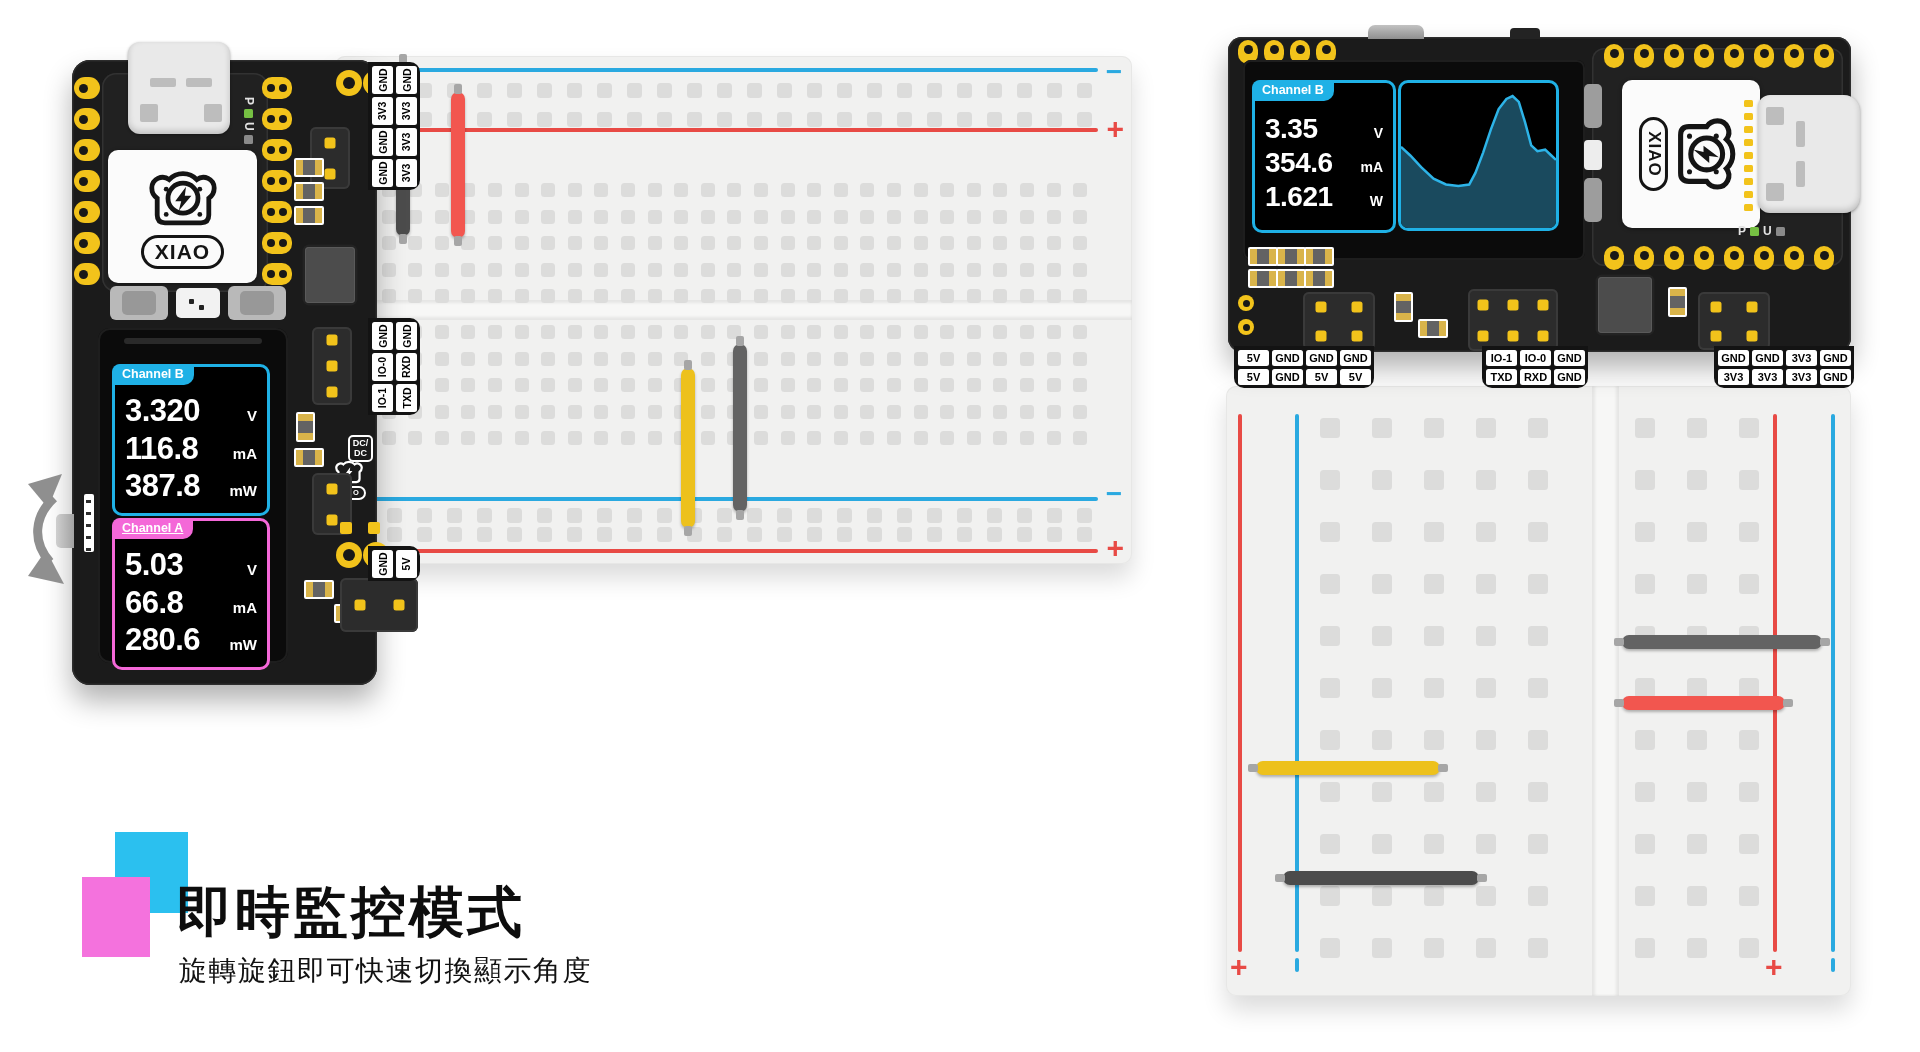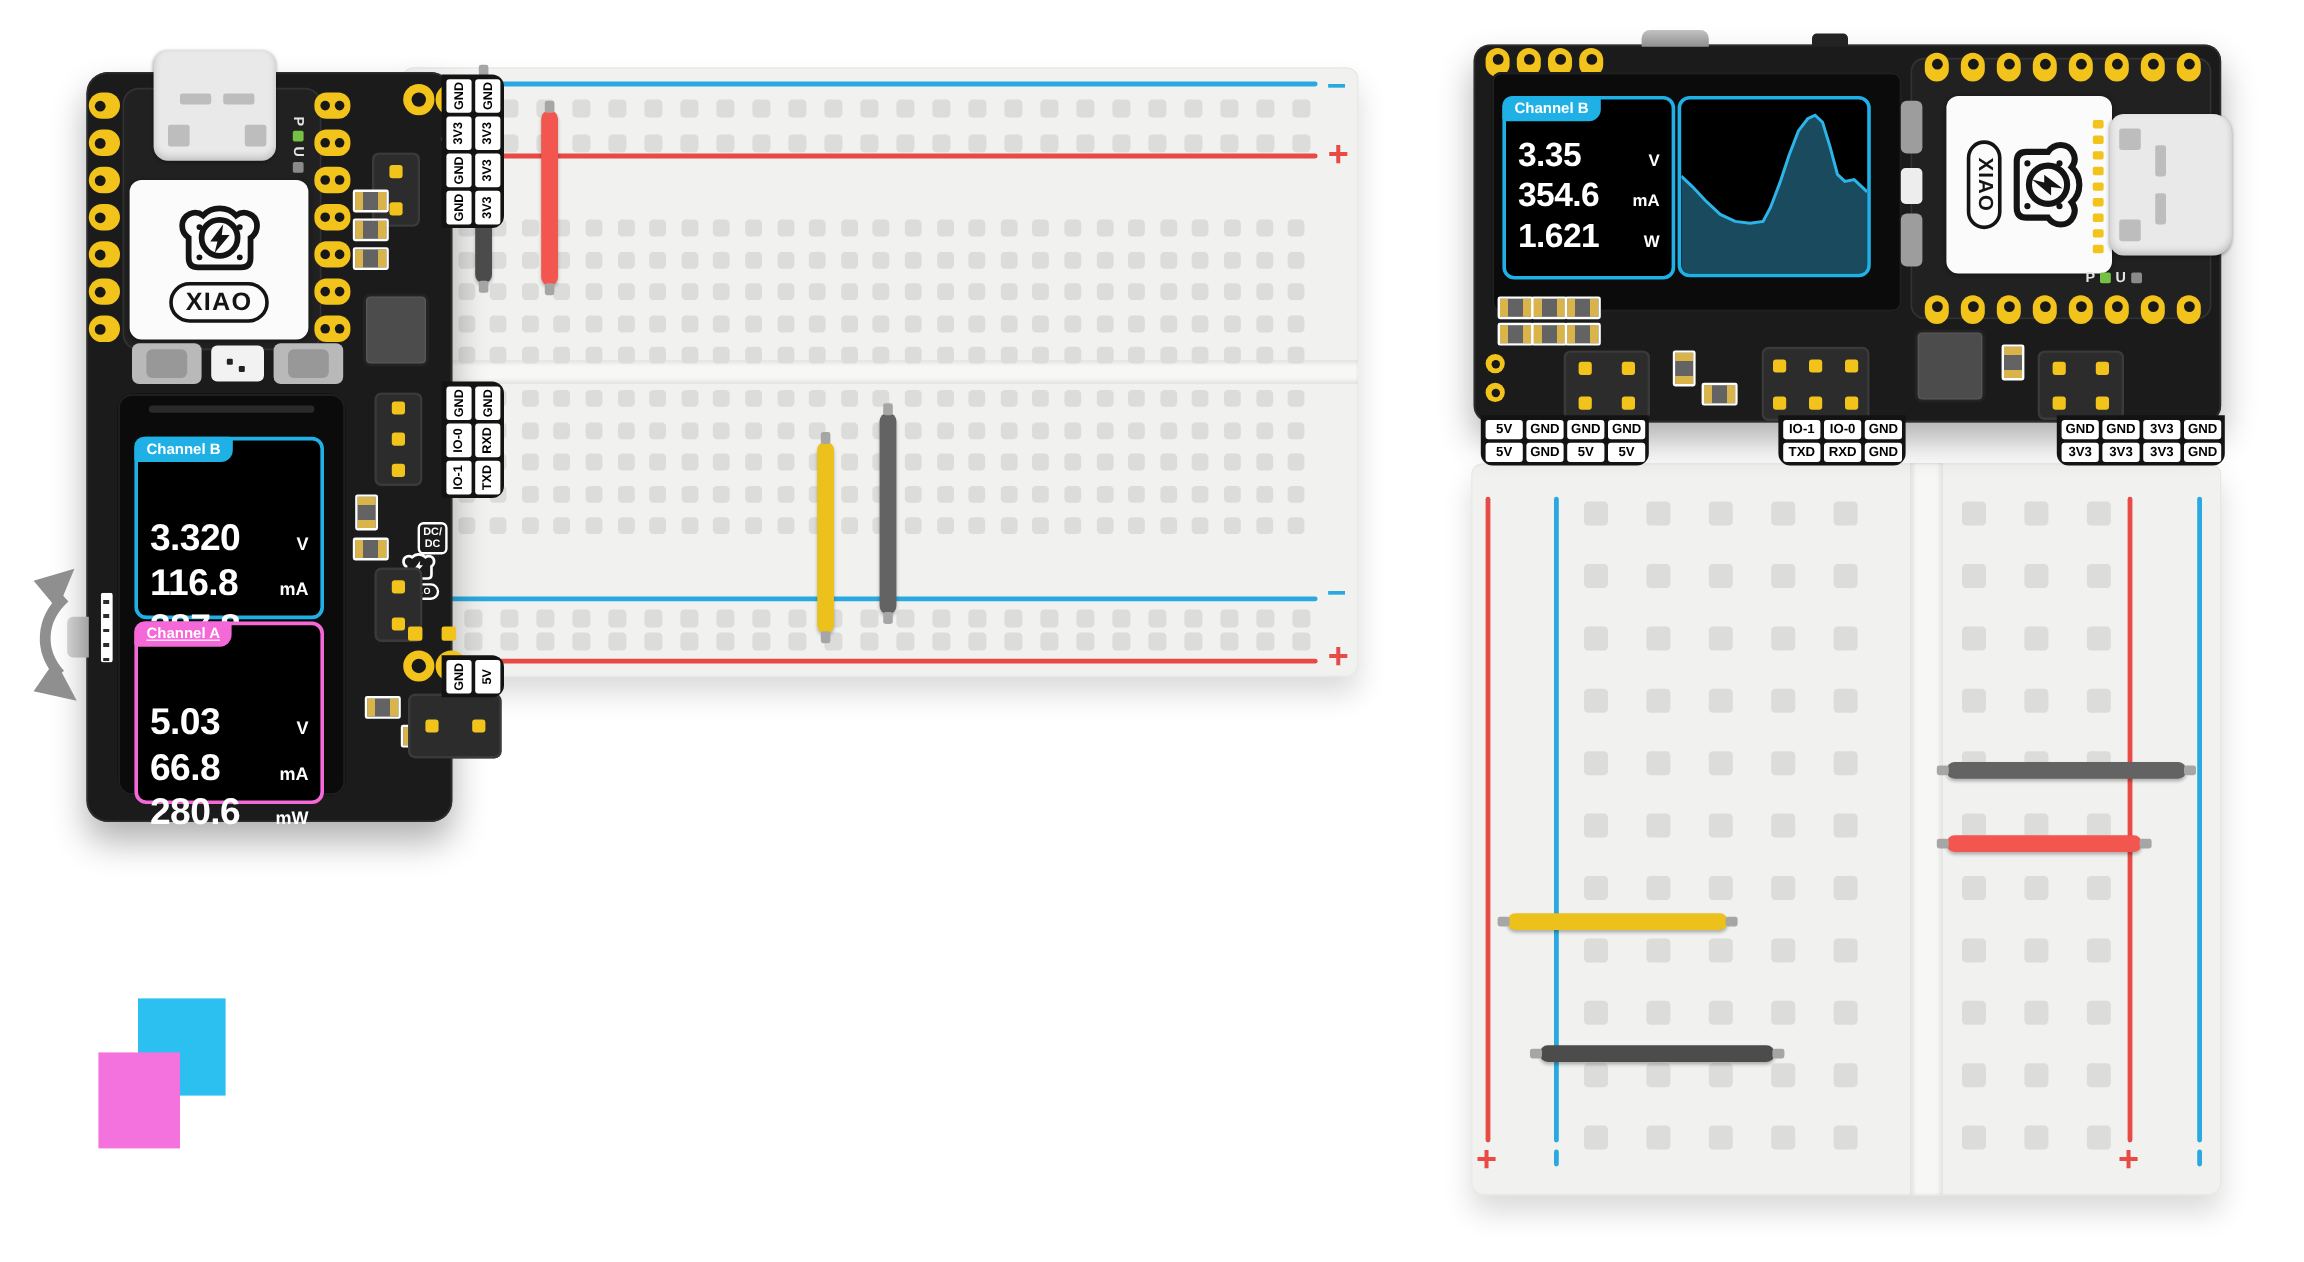--- a/index.html
+++ b/index.html
@@ -97,21 +97,21 @@
   .meter .badge{position:absolute;top:-3px;left:-3px;color:#fff;font-weight:700;font-size:12.5px;
       padding:3px 10px 4px;border-radius:8px 3px 10px 3px;}
   .meter.cy .badge{background:var(--accent-cyan);}
   .meter.pk .badge{background:var(--accent-pink);text-decoration:underline;}
   .meter .rows{position:absolute;left:10px;right:10px;}
   .meter-row{display:flex;align-items:baseline;justify-content:space-between;}
   .mv{font-weight:700;color:#fff;letter-spacing:-0.5px;}
   .mu{font-weight:700;color:#fff;}
   .meter.big .rows{top:26px;}
   .meter.big .meter-row{height:37.5px;}
-  .meter.big .mv{font-size:31px;margin-top:37px;}
+  .meter.big .mv{font-size:31px;}
   .meter.big .mu{font-size:15px;}
   .meter.wide .rows{top:30px;}
   .meter.wide .meter-row{height:34px;}
   .meter.wide .mv{font-size:28px;}
   .meter.wide .mu{font-size:14px;}
   .gpanel{position:absolute;background:#000;border:3px solid var(--accent-cyan);border-radius:10px;overflow:hidden;}
   .gpanel svg{position:absolute;inset:0;width:100%;height:100%;}
 
   
   .pu{position:absolute;display:flex;align-items:center;gap:4px;color:#e3e3e3;font-weight:700;font-size:12px;}
@@ -1069,14 +1069,16 @@
           </span>
           <span class="pinlabel">
             <i>GND</i>
           </span>
         </div>
     </div>
   </div>
 
   <div class="sqdeco sq-cyan"></div>
   <div class="sqdeco sq-pink"></div>
+  <div class="bigtitle">即時監控模式</div>
+  <div class="subtitle">旋轉旋鈕即可快速切換顯示角度</div>
 
 </div>
 
 </body></html>

